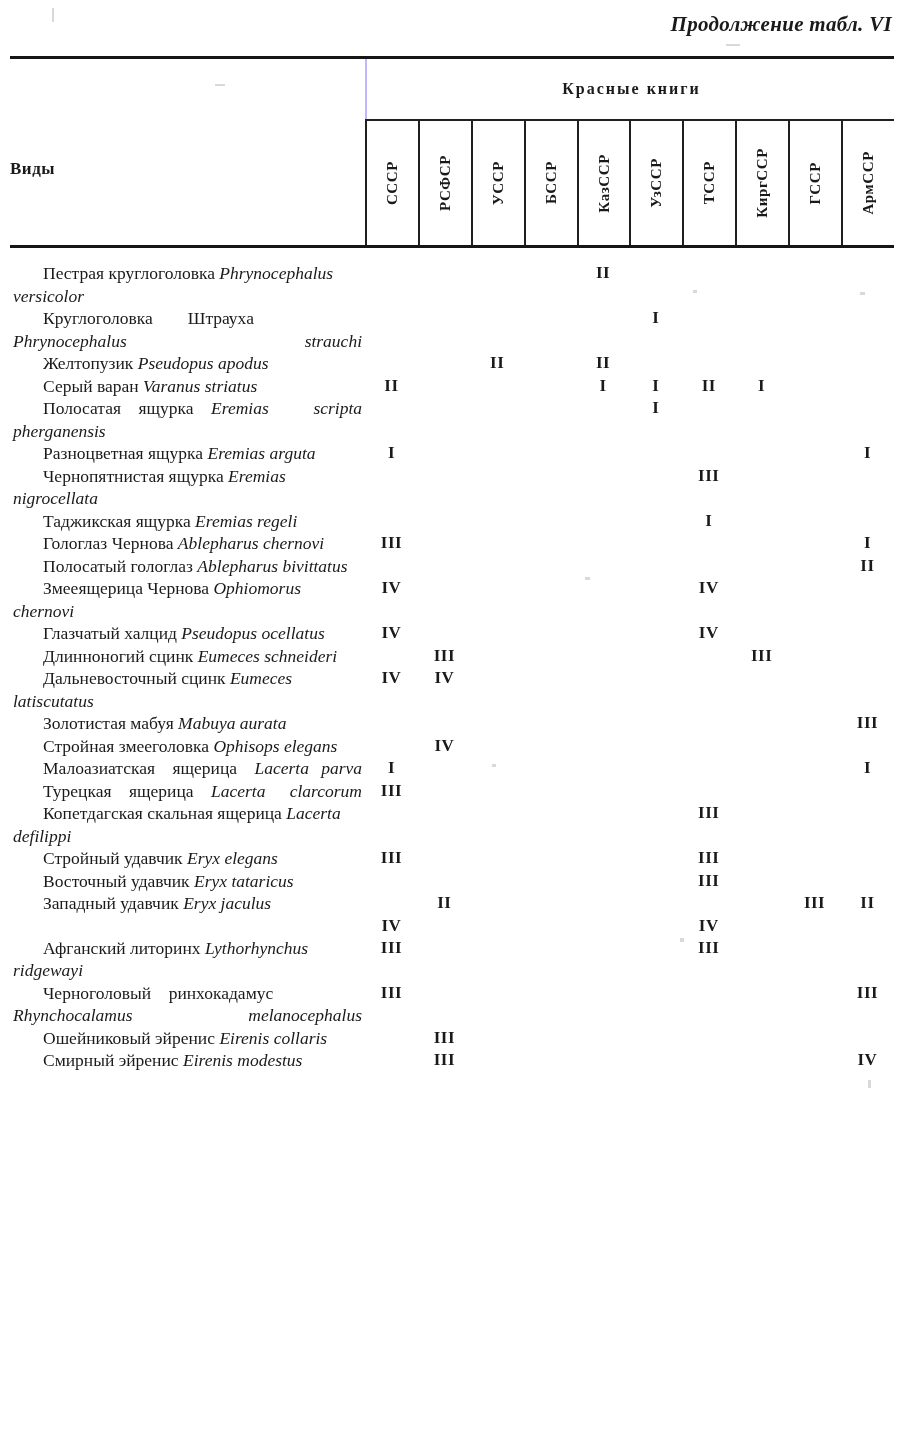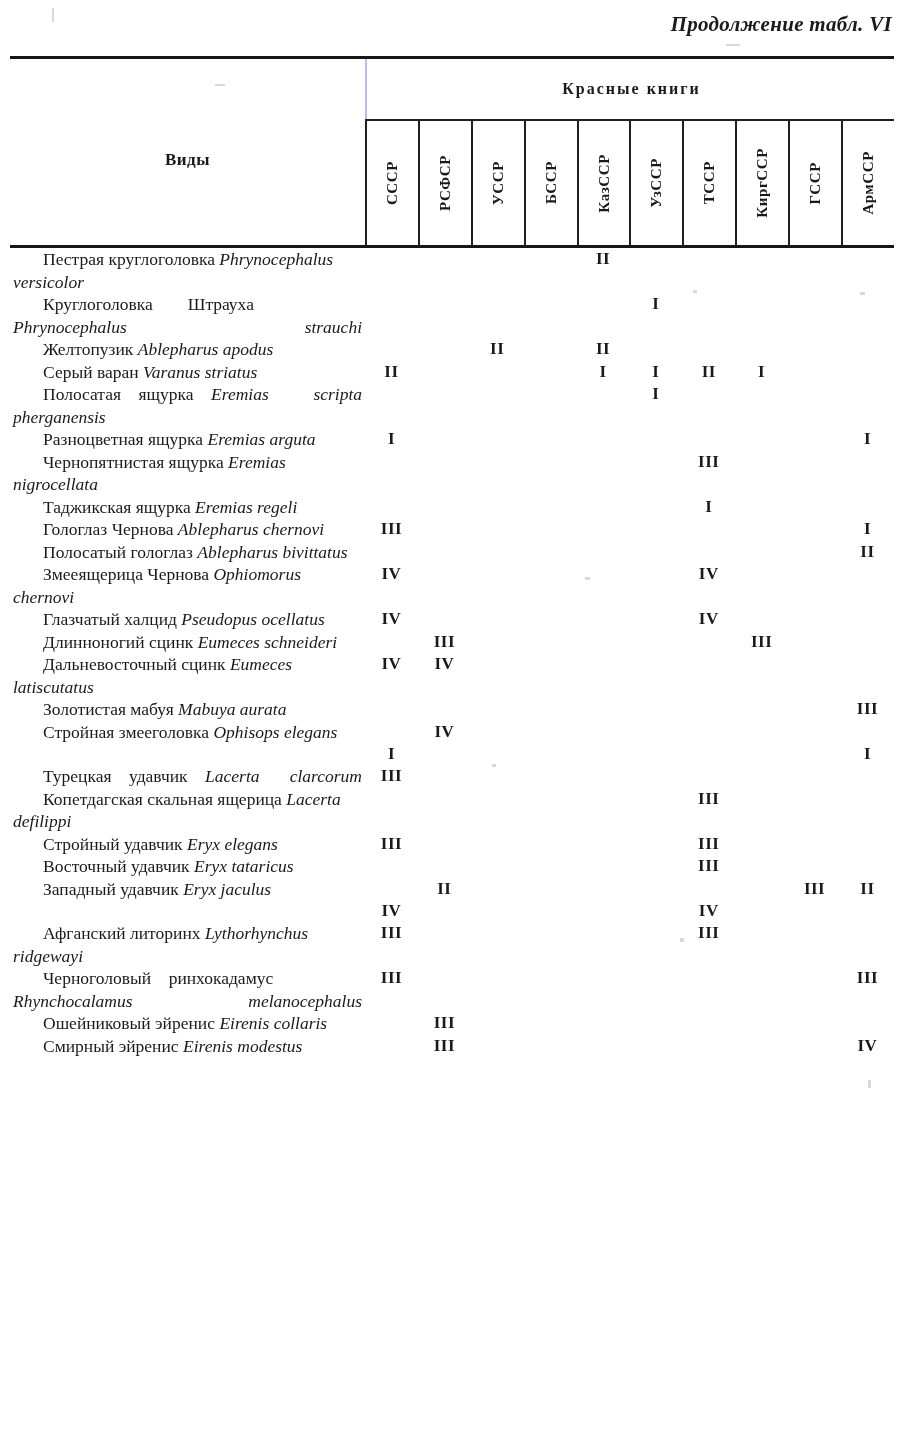--- a/index.html
+++ b/index.html
@@ -48,26 +48,25 @@
   .rule-bottom { height: 3px; background: #161616; width: 884px; }
 
   
   #thead {
     position: relative;
     height: 186px;
   }
   #species-head {
     position: absolute;
     left: 0;
-    top: 8px;
+    top: 17px;
     width: 355px;
     height: 186px;
     display: flex;
     align-items: center;
-    justify-content: center;
   }
   #species-head-label {
     font-weight: bold;
     font-size: 17px;
     letter-spacing: .5px;
   }
 
   #group-head {
     position: absolute;
     left: 355px;
@@ -115,21 +114,21 @@
     transform: rotate(180deg);
     font-weight: bold;
     font-size: 15px;
     letter-spacing: .6px;
     white-space: nowrap;
   }
 
   
   #tbody {
     position: relative;
-    padding-top: 0;
+    padding-top: 14px;
   }
   .row {
     position: relative;
     min-height: 22px;
   }
   .row-name {
     width: 352px;
     font-size: 17.5px;
     line-height: 22.5px;
     padding-left: 3px;
@@ -251,21 +250,21 @@
           <div class="mark-cell"></div>
           <div class="mark-cell"></div>
           <div class="mark-cell">I</div>
           <div class="mark-cell"></div>
           <div class="mark-cell"></div>
           <div class="mark-cell"></div>
           <div class="mark-cell"></div>
         </div>
       </div>
       <div class="row">
-        <div class="row-name indent-1"><span class="ru">Желтопузик </span><span class="lat">Ablepharus apodus</span></div>
+        <div class="row-name indent-1"><span class="ru">Желтопузик </span><span class="lat">Pseudopus apodus</span></div>
         <div class="marks">
           <div class="mark-cell"></div>
           <div class="mark-cell"></div>
           <div class="mark-cell">II</div>
           <div class="mark-cell"></div>
           <div class="mark-cell">II</div>
           <div class="mark-cell"></div>
           <div class="mark-cell"></div>
           <div class="mark-cell"></div>
           <div class="mark-cell"></div>
@@ -461,35 +460,36 @@
           <div class="mark-cell"></div>
           <div class="mark-cell"></div>
           <div class="mark-cell"></div>
           <div class="mark-cell"></div>
           <div class="mark-cell"></div>
           <div class="mark-cell"></div>
           <div class="mark-cell"></div>
         </div>
       </div>
       <div class="row">
-        <div class="marks">
-          <div class="mark-cell">I</div>
-          <div class="mark-cell"></div>
-          <div class="mark-cell"></div>
-          <div class="mark-cell"></div>
-          <div class="mark-cell"></div>
-          <div class="mark-cell"></div>
-          <div class="mark-cell"></div>
-          <div class="mark-cell"></div>
-          <div class="mark-cell"></div>
-          <div class="mark-cell">I</div>
-        </div>
-      </div>
-      <div class="row">
-        <div class="row-name indent-1 justify"><span class="ru">Турецкая удавчик </span><span class="lat">Lacerta clarcorum</span></div>
+        <div class="row-name indent-1 justify"><span class="ru">Малоазиатская ящерица </span><span class="lat">Lacerta parva</span></div>
+        <div class="marks">
+          <div class="mark-cell">I</div>
+          <div class="mark-cell"></div>
+          <div class="mark-cell"></div>
+          <div class="mark-cell"></div>
+          <div class="mark-cell"></div>
+          <div class="mark-cell"></div>
+          <div class="mark-cell"></div>
+          <div class="mark-cell"></div>
+          <div class="mark-cell"></div>
+          <div class="mark-cell">I</div>
+        </div>
+      </div>
+      <div class="row">
+        <div class="row-name indent-1 justify"><span class="ru">Турецкая ящерица </span><span class="lat">Lacerta clarcorum</span></div>
         <div class="marks">
           <div class="mark-cell">III</div>
           <div class="mark-cell"></div>
           <div class="mark-cell"></div>
           <div class="mark-cell"></div>
           <div class="mark-cell"></div>
           <div class="mark-cell"></div>
           <div class="mark-cell"></div>
           <div class="mark-cell"></div>
           <div class="mark-cell"></div>

